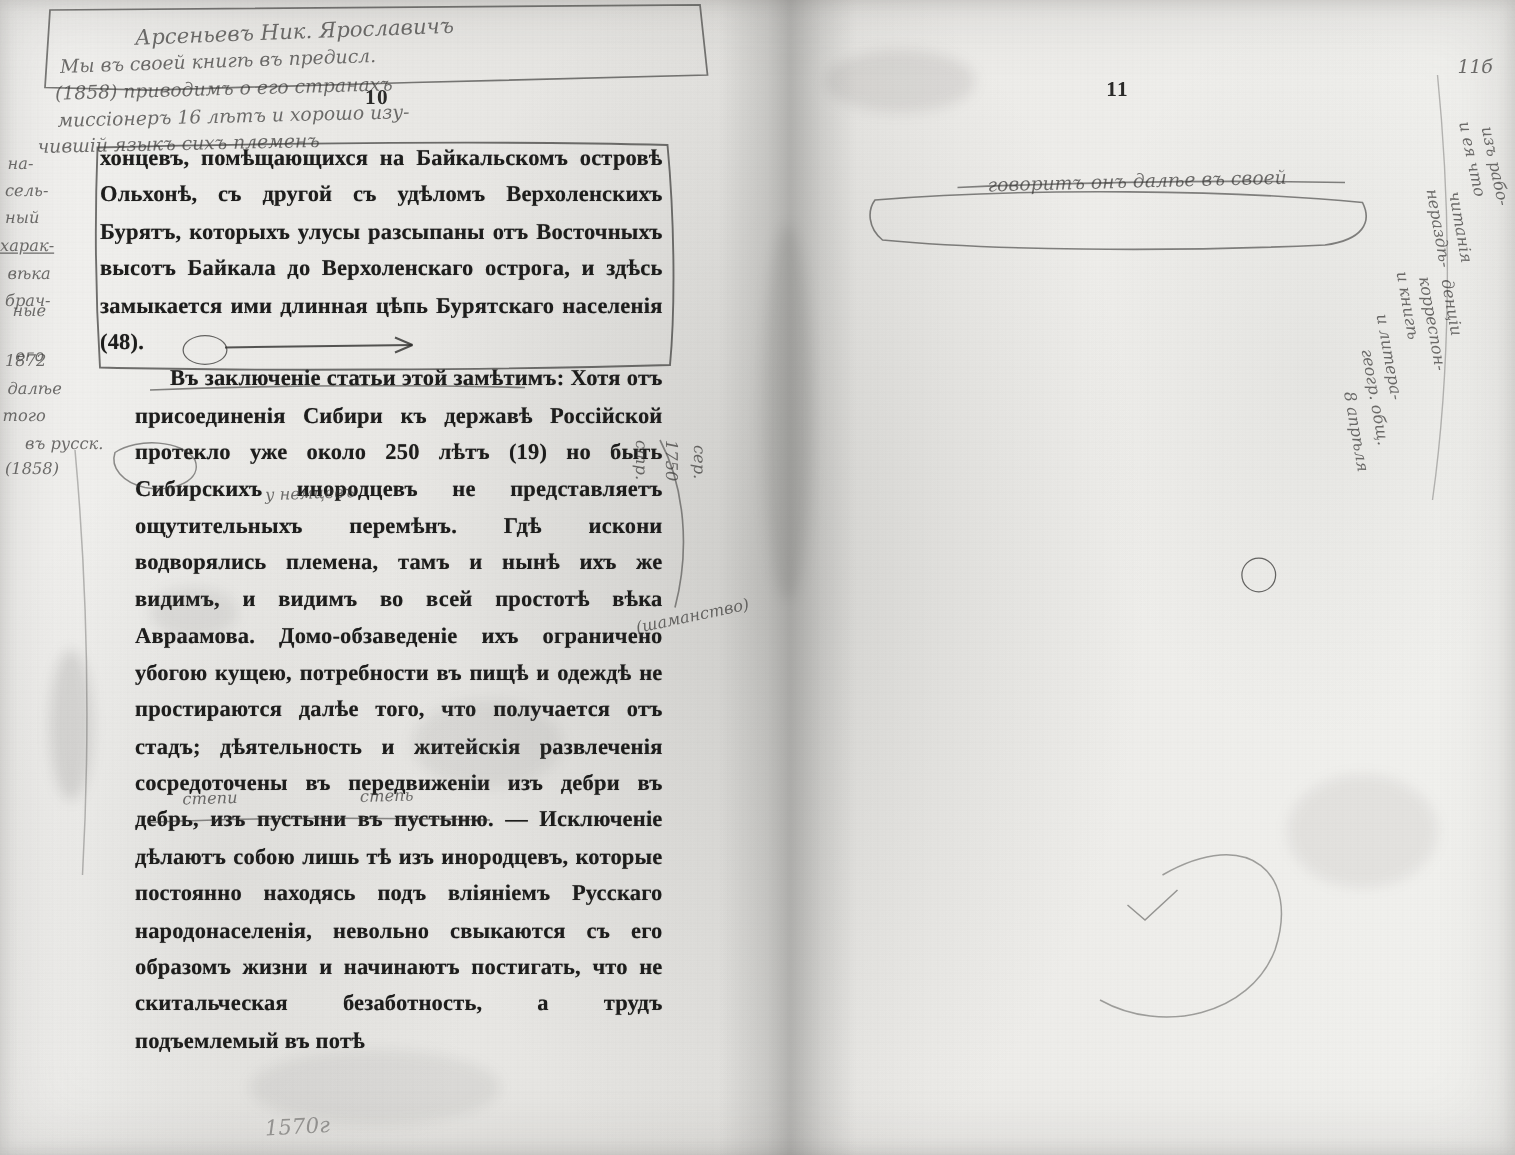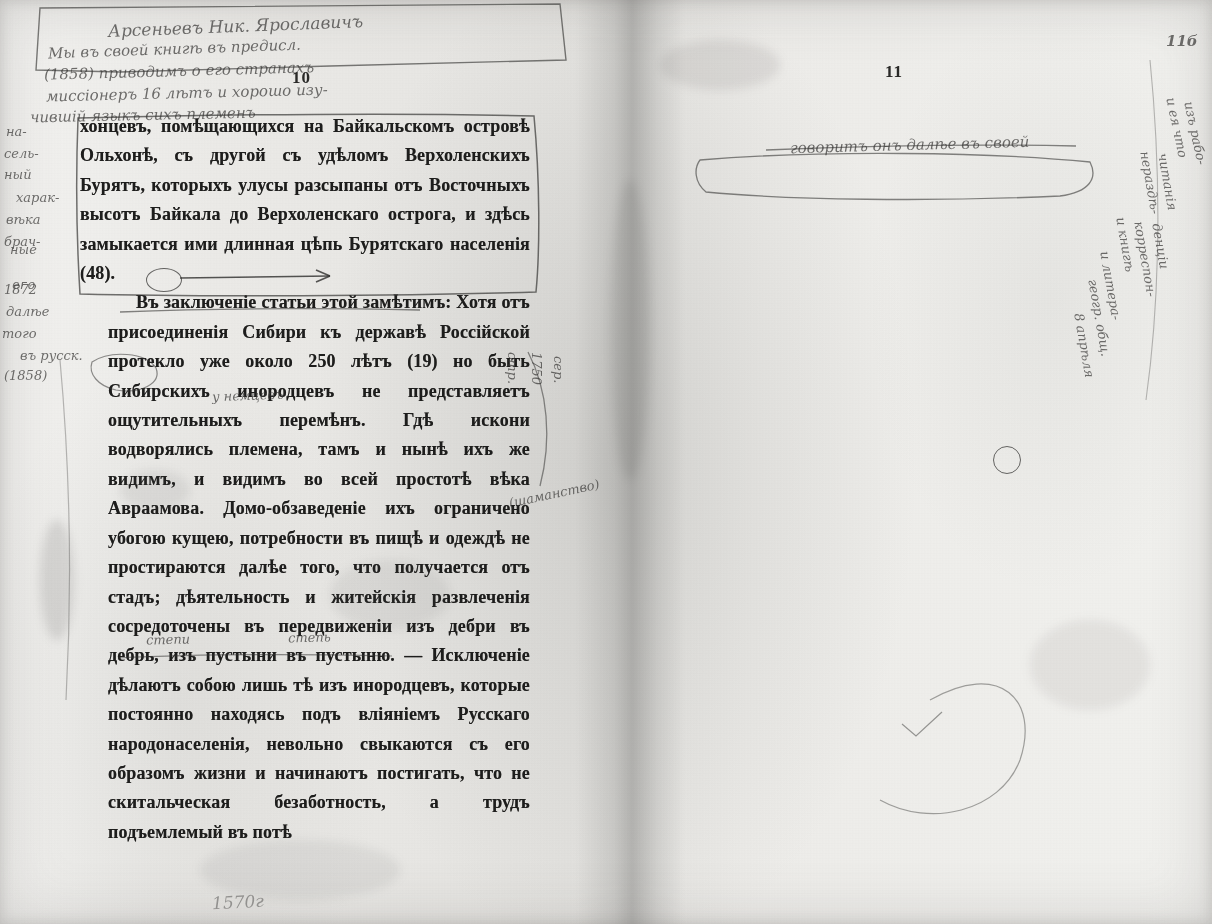--- a/index.html
+++ b/index.html
@@ -197,41 +197,41 @@
 
       <path d="M1150,60 C1162,180 1160,300 1146,400" fill="none" stroke="rgba(70,70,66,0.35)" stroke-width="1.1"></path>
     </svg>
 
     <div class="circle-note" style="left:146px; top:268px; width:34px; height:22px;"></div>
     <div class="circle-note" style="left:993px; top:446px; width:26px; height:26px;"></div>
 
     <div class="hand small" style="left:6px;  top:124px;">на-</div>
     <div class="hand small" style="left:4px;  top:146px;">сель-</div>
     <div class="hand small" style="left:4px;  top:167px;">ный</div>
-    <div class="hand small" style="left:16px;  top:190px;">харак-</div>
+    <div class="hand small" style="left:0;  top:190px;text-decoration:underline;">харак-</div>
     <div class="hand small" style="left:6px;  top:212px;">вѣка</div>
     <div class="hand small" style="left:4px;  top:234px;">брач-</div>
     <div class="hand small" style="left:10px; top:242px;">ные</div>
     <div class="hand small" style="left:12px; top:278px;font-family:Liberation Mono, monospace;">его</div>
     <div class="hand small" style="left:4px;  top:282px;">1872</div>
     <div class="hand small" style="left:6px;  top:304px;">далѣе</div>
     <div class="hand small" style="left:2px;  top:326px;">того</div>
     <div class="hand small" style="left:20px;  top:348px;">въ русск.</div>
     <div class="hand small" style="left:4px;  top:368px;">(1858)</div>
 
     <div class="hand small" style="left:212px; top:388px; transform:rotate(-2deg);">у немцевъ</div>
     <div class="hand small" style="left:146px; top:632px; transform:rotate(-1.5deg);">степи</div>
     <div class="hand small" style="left:288px; top:630px; transform:rotate(-1.5deg);">степь</div>
     <div class="hand small" style="left:508px; top:486px; transform:rotate(-12deg);">(шаманство)</div>
 
     <div class="hand small" style="left:520px; top:352px; transform:rotate(90deg); transform-origin:left top;">стр.</div>
     <div class="hand small" style="left:544px; top:352px; transform:rotate(90deg); transform-origin:left top;">1750</div>
     <div class="hand small" style="left:566px; top:356px; transform:rotate(90deg); transform-origin:left top;">сер.</div>
 
-    <div class="hand mid" style="left:1166px; top:32px;font-weight:bold;">11б</div>
+    <div class="hand mid" style="left:1166px; top:44px;">11б</div>
 
     <div class="hand mid" style="left:790px; top:136px; transform:rotate(-1.5deg);">говоритъ онъ далѣе въ своей</div>
 
     <div class="hand small" style="left:1178px; top:96px;  transform:rotate(78deg); transform-origin:left top;">и ея что</div>
     <div class="hand small" style="left:1196px; top:100px; transform:rotate(78deg); transform-origin:left top;">изъ рабо-</div>
     <div class="hand small" style="left:1152px; top:150px; transform:rotate(80deg); transform-origin:left top;">нераздѣ-</div>
     <div class="hand small" style="left:1170px; top:152px; transform:rotate(80deg); transform-origin:left top;">читанія</div>
     <div class="hand small" style="left:1128px; top:216px; transform:rotate(80deg); transform-origin:left top;">и книгѣ</div>
     <div class="hand small" style="left:1146px; top:220px; transform:rotate(80deg); transform-origin:left top;">корреспон-</div>
     <div class="hand small" style="left:1164px; top:222px; transform:rotate(80deg); transform-origin:left top;">денціи</div>

